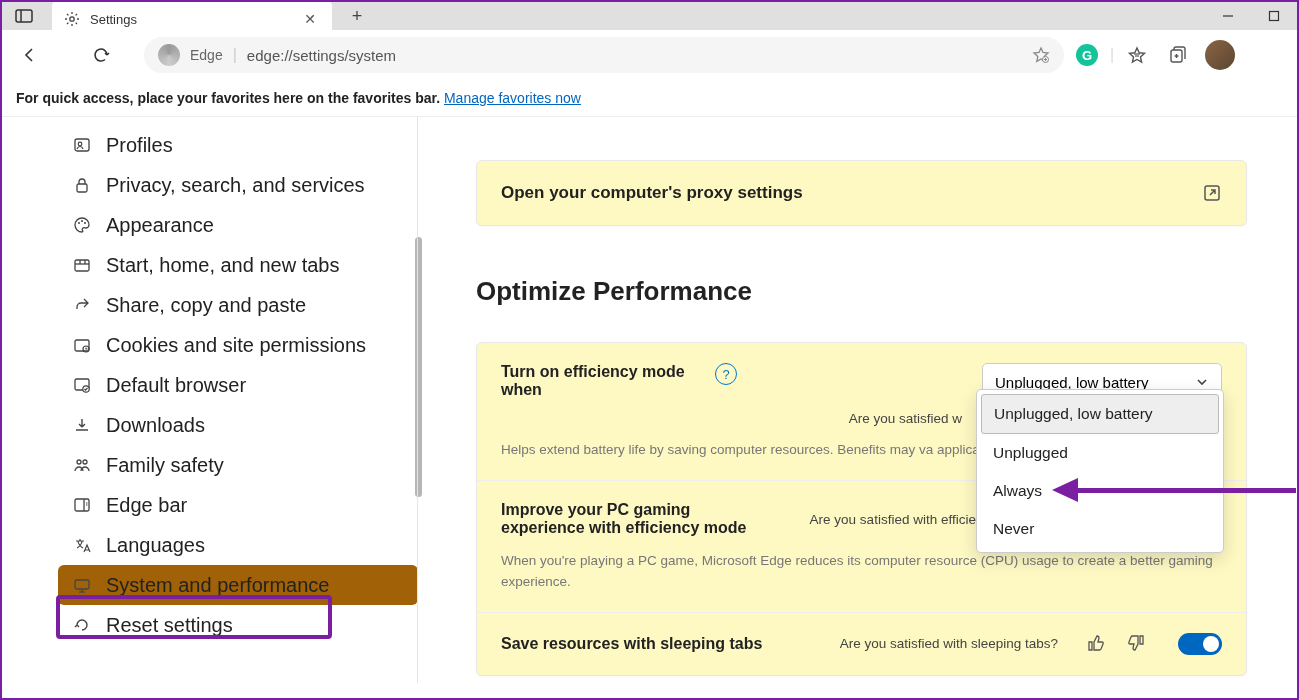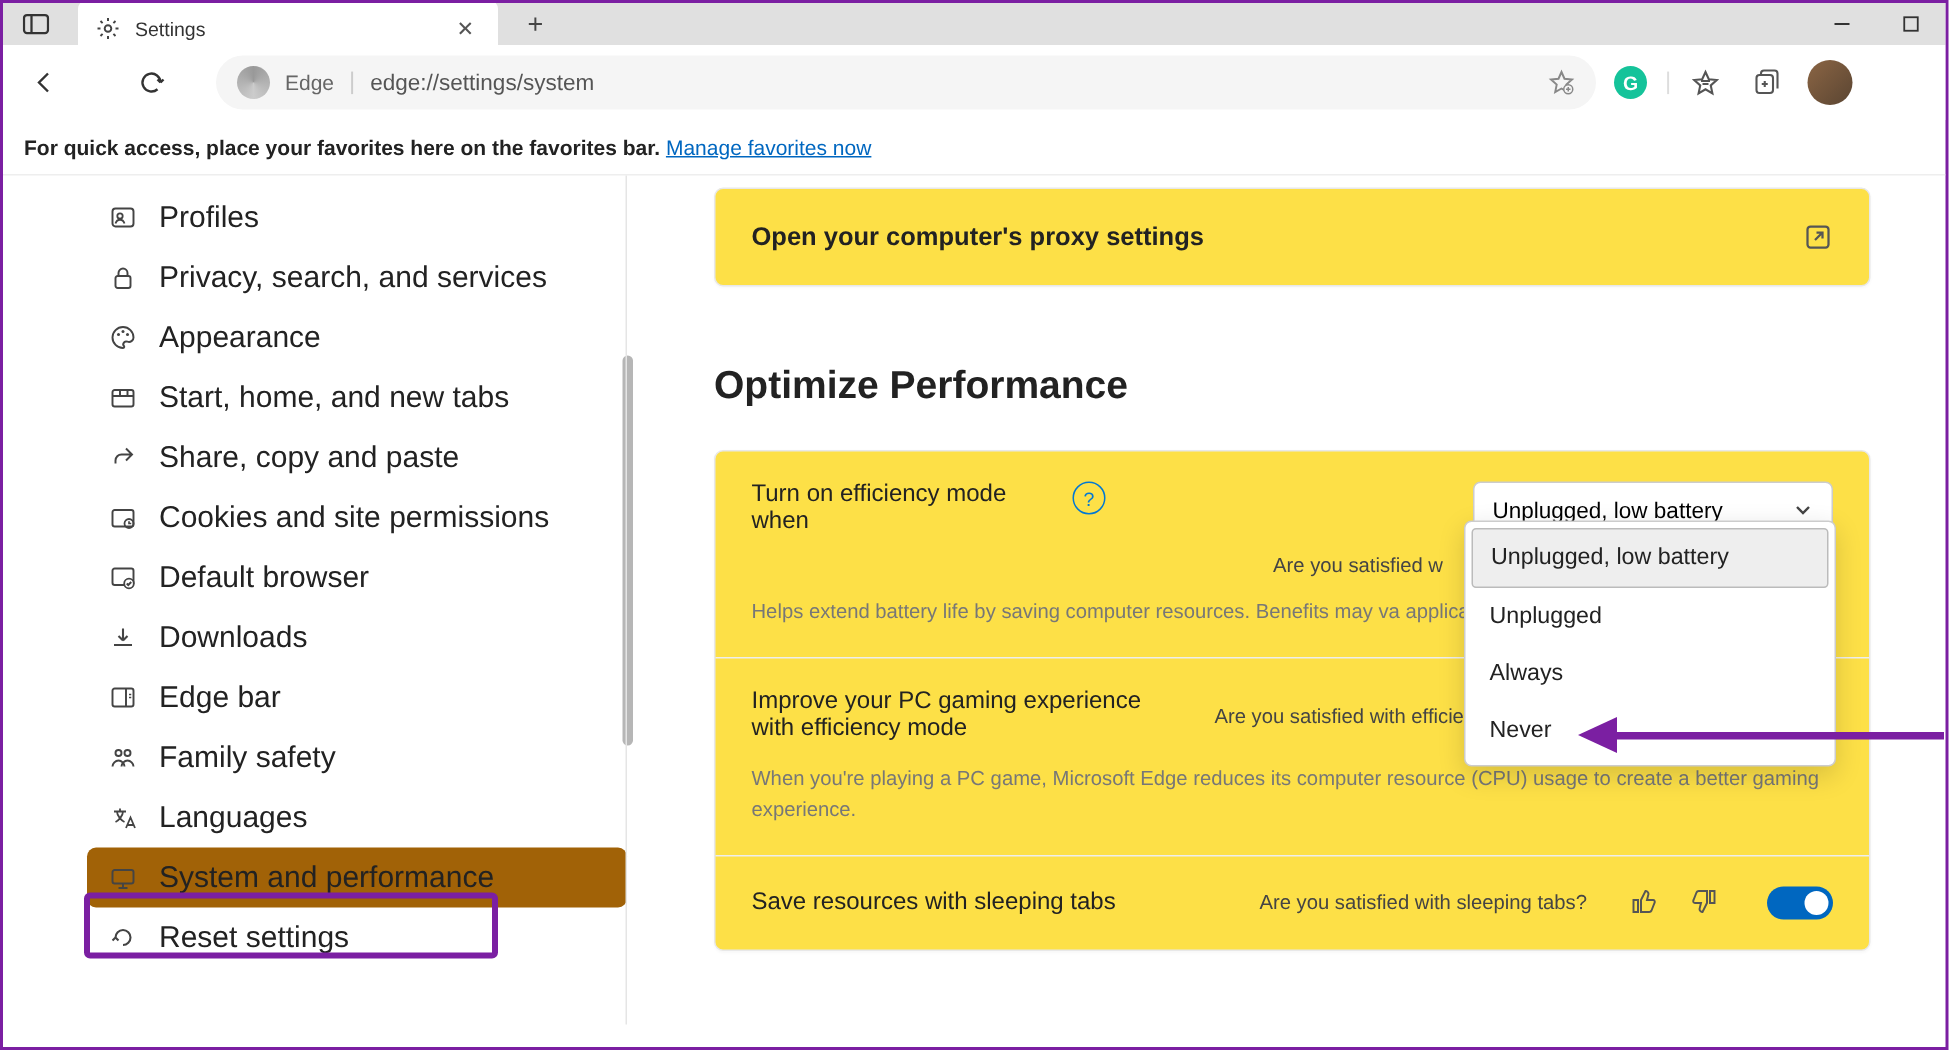--- a/index.html
+++ b/index.html
@@ -36,28 +36,28 @@
 .main { display: flex; height: calc(700px - 44px - 50px - 40px); }
 .sidebar { width: 416px; padding: 8px 0 8px 56px; position: relative; }
 .sidebar::after { content: ''; position: absolute; right: 0; top: 0; bottom: 0; width: 1px; background: #e5e5e5; }
 .side-scroll { position: absolute; right: -4px; top: 120px; width: 7px; height: 260px; background: #b6b6b6; border-radius: 4px; }
 .side-item { display: flex; align-items: center; height: 40px; padding: 0 14px; font-size: 20px; color: #222; border-radius: 6px; cursor: pointer; }
 .side-item.active { background: #a16207; }
 .side-item .ico { width: 20px; height: 20px; margin-right: 14px; display: flex; align-items: center; justify-content: center; color: #444; }
 .highlight-box { position: absolute; border: 4px solid #7b1fa2; border-radius: 4px; left: 54px; width: 276px; height: 44px; top: 478px; pointer-events: none; }
 
 .content { flex: 1; padding: 8px 50px 0 58px; overflow: hidden; }
-.card { background: #fde047; border: 1px solid #e8e8e8; border-radius: 6px; box-shadow: 0 1px 2px rgba(0,0,0,0.03); }
+.card { background: #fef9c3; border: 1px solid #e8e8e8; border-radius: 6px; box-shadow: 0 1px 2px rgba(0,0,0,0.03); margin-top: 35px; }
 .proxy-row { display: flex; align-items: center; justify-content: space-between; padding: 22px 24px; margin-bottom: 50px; }
 .proxy-row .text { font-size: 17px; font-weight: 600; color: #222; }
 .opt-heading { font-size: 26px; font-weight: 600; color: #222; margin-bottom: 28px; }
 
 .setting-row { padding: 20px 24px; border-bottom: 1px solid #eee; position: relative; }
 .row-top { display: flex; align-items: flex-start; gap: 14px; }
-.row-title { font-size: 16px; font-weight: 400; color: #222; max-width: 200px; }
+.row-title { font-size: 16px; font-weight: 700; color: #222; max-width: 200px; }
 .help-icon { width: 22px; height: 22px; border: 1.5px solid #0078d4; border-radius: 50%; color: #0078d4; display: flex; align-items: center; justify-content: center; font-size: 13px; }
 .row-satisfied { font-size: 13.5px; color: #444; margin-top: 10px; text-align: right; }
 .row-desc { font-size: 13.5px; color: #777; margin-top: 14px; line-height: 1.5; }
 .dropdown-btn { margin-left: auto; height: 38px; border: 1px solid #ccc; border-radius: 5px; padding: 0 12px; display: flex; align-items: center; gap: 30px; font-size: 15px; background: #fff; min-width: 240px; justify-content: space-between; }
 .dropdown-menu { position: absolute; right: 22px; top: 46px; width: 248px; background: #fff; border: 1px solid #ccc; border-radius: 5px; box-shadow: 0 6px 18px rgba(0,0,0,0.15); z-index: 10; padding: 4px; }
 .dd-item { padding: 10px 12px; font-size: 15.5px; color: #222; border-radius: 3px; }
 .dd-item.sel { background: #eee; border: 1px solid #bbb; }
 
 .feedback { display: inline-flex; gap: 18px; align-items: center; }
 .thumb { width: 22px; height: 22px; color: #555; }
@@ -233,37 +233,37 @@
       <span class="ico">
           <svg width="18" height="18" viewBox="0 0 18 18">
             <path d="M9 3v8m0 0l-3-3m3 3l3-3M3 14h12" fill="none" stroke="#444" stroke-width="1.4"></path>
           </svg>
         </span>
       <span>Downloads</span>
     </div>
     <div class="side-item">
       <span class="ico">
           <svg width="18" height="18" viewBox="0 0 18 18">
+            <circle cx="6" cy="6" r="2" fill="none" stroke="#444" stroke-width="1.3"></circle>
+            <circle cx="12" cy="6" r="2" fill="none" stroke="#444" stroke-width="1.3"></circle>
+            <path d="M2 15c0-2 2-4 4-4s4 2 4 4M8 15c0-2 2-4 4-4s4 2 4 4" fill="none" stroke="#444" stroke-width="1.3"></path>
+          </svg>
+        </span>
+      <span>Family safety</span>
+    </div>
+    <div class="side-item">
+      <span class="ico">
+          <svg width="18" height="18" viewBox="0 0 18 18">
             <rect x="2" y="3" width="14" height="12" rx="1.5" fill="none" stroke="#444" stroke-width="1.3"></rect>
             <line x1="11" y1="3" x2="11" y2="15" stroke="#444" stroke-width="1.3"></line>
             <line x1="13" y1="7" x2="14.5" y2="7" stroke="#444"></line>
             <line x1="13" y1="9" x2="14.5" y2="9" stroke="#444"></line>
           </svg>
         </span>
       <span>Edge bar</span>
-    </div>
-    <div class="side-item">
-      <span class="ico">
-          <svg width="18" height="18" viewBox="0 0 18 18">
-            <circle cx="6" cy="6" r="2" fill="none" stroke="#444" stroke-width="1.3"></circle>
-            <circle cx="12" cy="6" r="2" fill="none" stroke="#444" stroke-width="1.3"></circle>
-            <path d="M2 15c0-2 2-4 4-4s4 2 4 4M8 15c0-2 2-4 4-4s4 2 4 4" fill="none" stroke="#444" stroke-width="1.3"></path>
-          </svg>
-        </span>
-      <span>Family safety</span>
     </div>
     <div class="side-item">
       <span class="ico">
           <svg width="18" height="18" viewBox="0 0 18 18">
             <path d="M3 5h8M7 3v2M5 5c0 3 3 6 5 7M9 5c0 3-3 6-5 7M11 16l3-7 3 7M12 14h4" fill="none" stroke="#444" stroke-width="1.2"></path>
           </svg>
         </span>
       <span>Languages</span>
     </div>
     <div class="side-item active">

